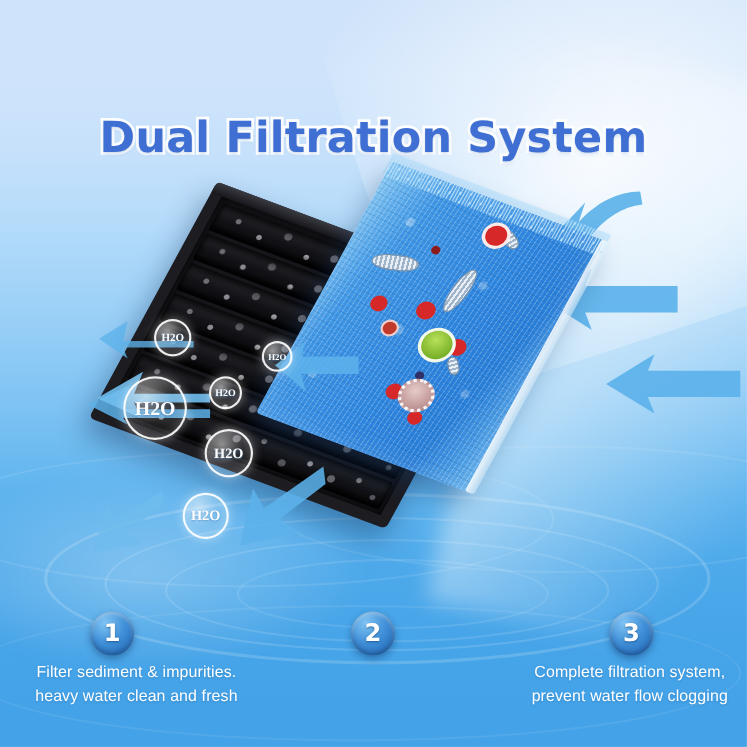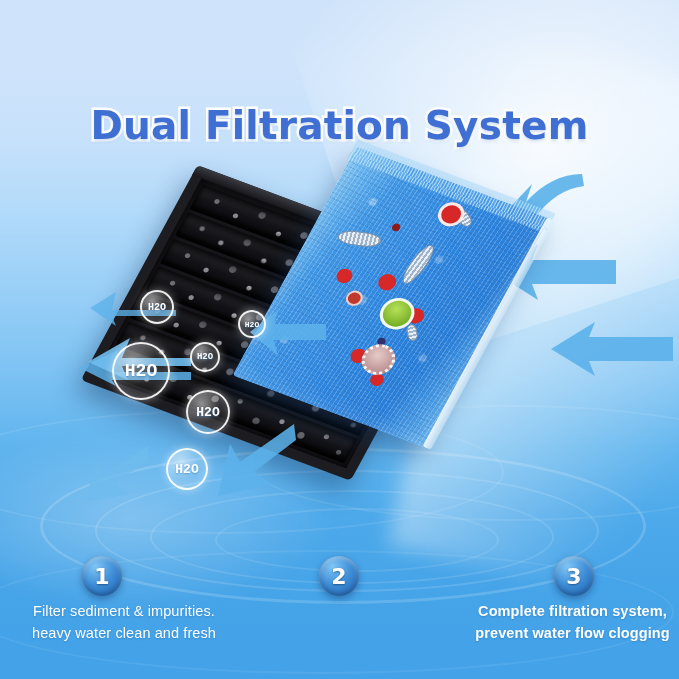--- a/index.html
+++ b/index.html
@@ -90,21 +90,21 @@
   .rod{position:absolute;border-radius:40% 40% 40% 40%/50% 50% 50% 50%;
     background:repeating-linear-gradient(90deg,#e8eef6 0 2px,#9fb4c8 2px 4px);
     border:1px solid #7f93a8;}
 
   
   .arrow{position:absolute;}
   .h2o{position:absolute;border-radius:50%;
     border:2px solid rgba(255,255,255,.92);
     background:radial-gradient(circle at 34% 30%, rgba(255,255,255,.55) 0%, rgba(255,255,255,.13) 48%, rgba(255,255,255,.05) 100%);
     color:#ffffff;font-weight:bold;display:flex;align-items:center;justify-content:center;
-    font-family:Liberation Mono, monospace;
+    font-family:Liberation Serif, serif;
     text-shadow:0 1px 2px rgba(60,120,180,.6);
     box-shadow:0 0 10px rgba(255,255,255,.45), inset 0 0 10px rgba(255,255,255,.25);}
 
   
   #steps{position:absolute;left:0;top:548px;width:679px;height:131px;}
   .badge{position:absolute;width:40px;height:40px;border-radius:50%;
     background:radial-gradient(circle at 34% 26%, #7fc4f4 0%, #3f8fd8 46%, #1f5fae 100%);
     box-shadow:0 3px 7px rgba(18,60,110,.45), inset 0 -2px 5px rgba(10,45,90,.5), inset 0 2px 4px rgba(255,255,255,.45);
     color:#fff;font-size:22px;font-weight:bold;display:flex;align-items:center;justify-content:center;
     font-family:"DejaVu Sans","Liberation Sans",sans-serif;
@@ -214,19 +214,19 @@
     <div class="badge" style="left:82px;top:8px;">1</div>
     <div class="badge" style="left:319px;top:8px;">2</div>
     <div class="badge" style="left:554px;top:8px;">3</div>
 
     <div class="steptext" style="left:0px;width:224px;padding-left:12px;">
       <div>Filter sediment &amp; impurities.</div>
       <div>heavy water clean and fresh</div>
     </div>
     <div class="steptext" style="left:224px;width:242px;">
     </div>
-    <div class="steptext" style="left:466px;width:213px;font-weight:bold;">
+    <div class="steptext" style="left:466px;width:213px;">
       <div>Complete filtration system,</div>
       <div>prevent water flow clogging</div>
     </div>
   </div>
 
 </div>
 
 </body></html>

